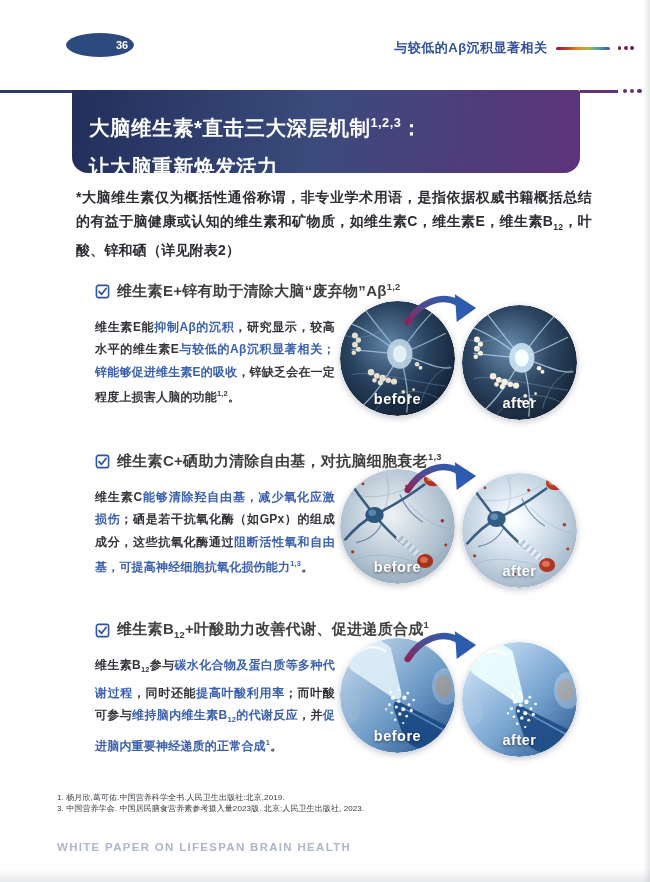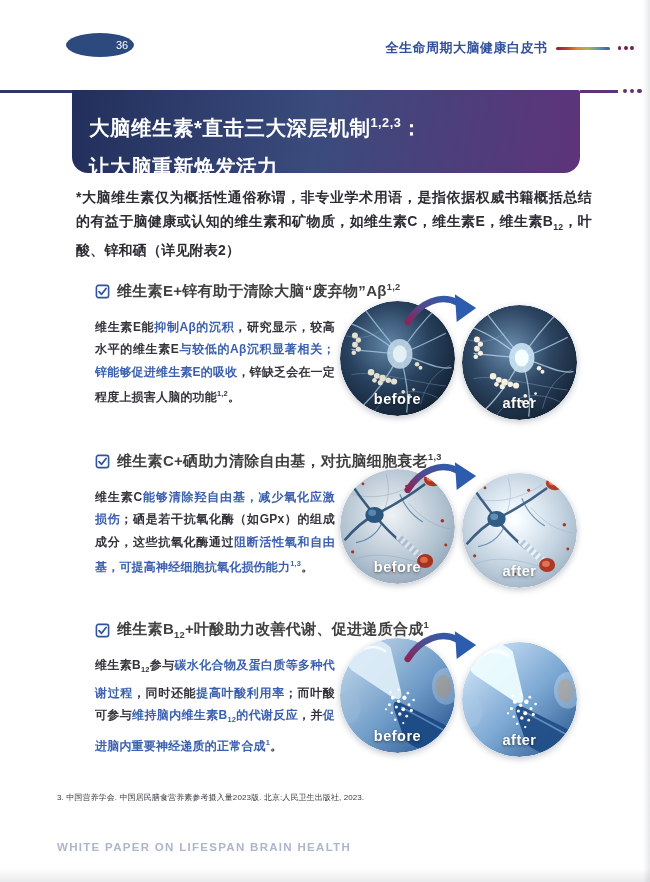--- a/index.html
+++ b/index.html
@@ -5,21 +5,21 @@
   html,body{margin:0;padding:0;}
   body{
     width:650px;height:882px;position:relative;background:#ffffff;overflow:hidden;
     font-family:"Liberation Sans","DejaVu Sans",sans-serif;
     -webkit-font-smoothing:antialiased;
   }
   .abs{position:absolute;}
   
   .page-num{
     left:66px;top:33px;width:24px;height:24px;border-radius:50%;
-    background:#2c4a7d;color:#fff;font-size:11px;font-weight:400;
+    background:#2c4a7d;color:#fff;font-size:11px;font-weight:700;
     display:flex;align-items:center;justify-content:center;padding-left:44px;
   }
   .header-right{top:39px;right:16px;display:flex;align-items:center;gap:8px;}
   .header-title{font-size:13px;font-weight:700;color:#31509a;letter-spacing:.5px;}
   .header-line{width:54px;height:3px;border-radius:2px;
     background:linear-gradient(to right,#8a1f3c,#c43b2a,#e08a2a,#a8b84a,#4a9ab0,#4656a0);}
   .header-dots{display:flex;gap:2.5px;}
   .header-dots i{width:3.8px;height:3.8px;border-radius:50%;background:#6d2350;display:block;}
   
   .rule-left{left:0;top:90px;width:78px;height:3px;background:#2b3a6a;}
@@ -215,21 +215,21 @@
         <circle cx="59" cy="48" r="1.2"></circle>
           <circle cx="44" cy="47" r="1.1"></circle>
           <circle cx="51" cy="45" r="1"></circle>
       </g>
     </symbol>
   </defs>
 </svg>
 
 <div class="abs page-num">36</div>
 <div class="abs header-right">
-  <span class="header-title">全生命周期大脑健康白皮书</span>
+  <span class="header-title">与较低的Aβ沉积显著相关</span>
   <span class="header-line"></span>
   <span class="header-dots">
       <i></i>
       <i></i>
       <i></i>
     </span>
 </div>
 
 <div class="abs rule-left"></div>
 <div class="abs banner">
@@ -308,18 +308,19 @@
   <svg viewBox="0 0 100 100">
       <use href="#imgSynapse"></use>
     </svg>
   <div class="img-label">after</div>
 </div>
 <svg class="abs arrow" style="left:404px;top:629px;" viewBox="0 0 80 36">
     <use href="#arrowCurve"></use>
   </svg>
 
 <div class="abs footnotes">
+  <div>1. 杨月欣,葛可佑.中国营养科学全书.人民卫生出版社:北京,2019.</div>
   <div>3. 中国营养学会. 中国居民膳食营养素参考摄入量2023版. 北京:人民卫生出版社, 2023.</div>
 </div>
 <div class="abs footer-text">WHITE PAPER ON LIFESPAN BRAIN HEALTH</div>
 
 <div class="abs edge-right"></div>
 <div class="abs edge-bottom"></div>
 
 </body></html>

